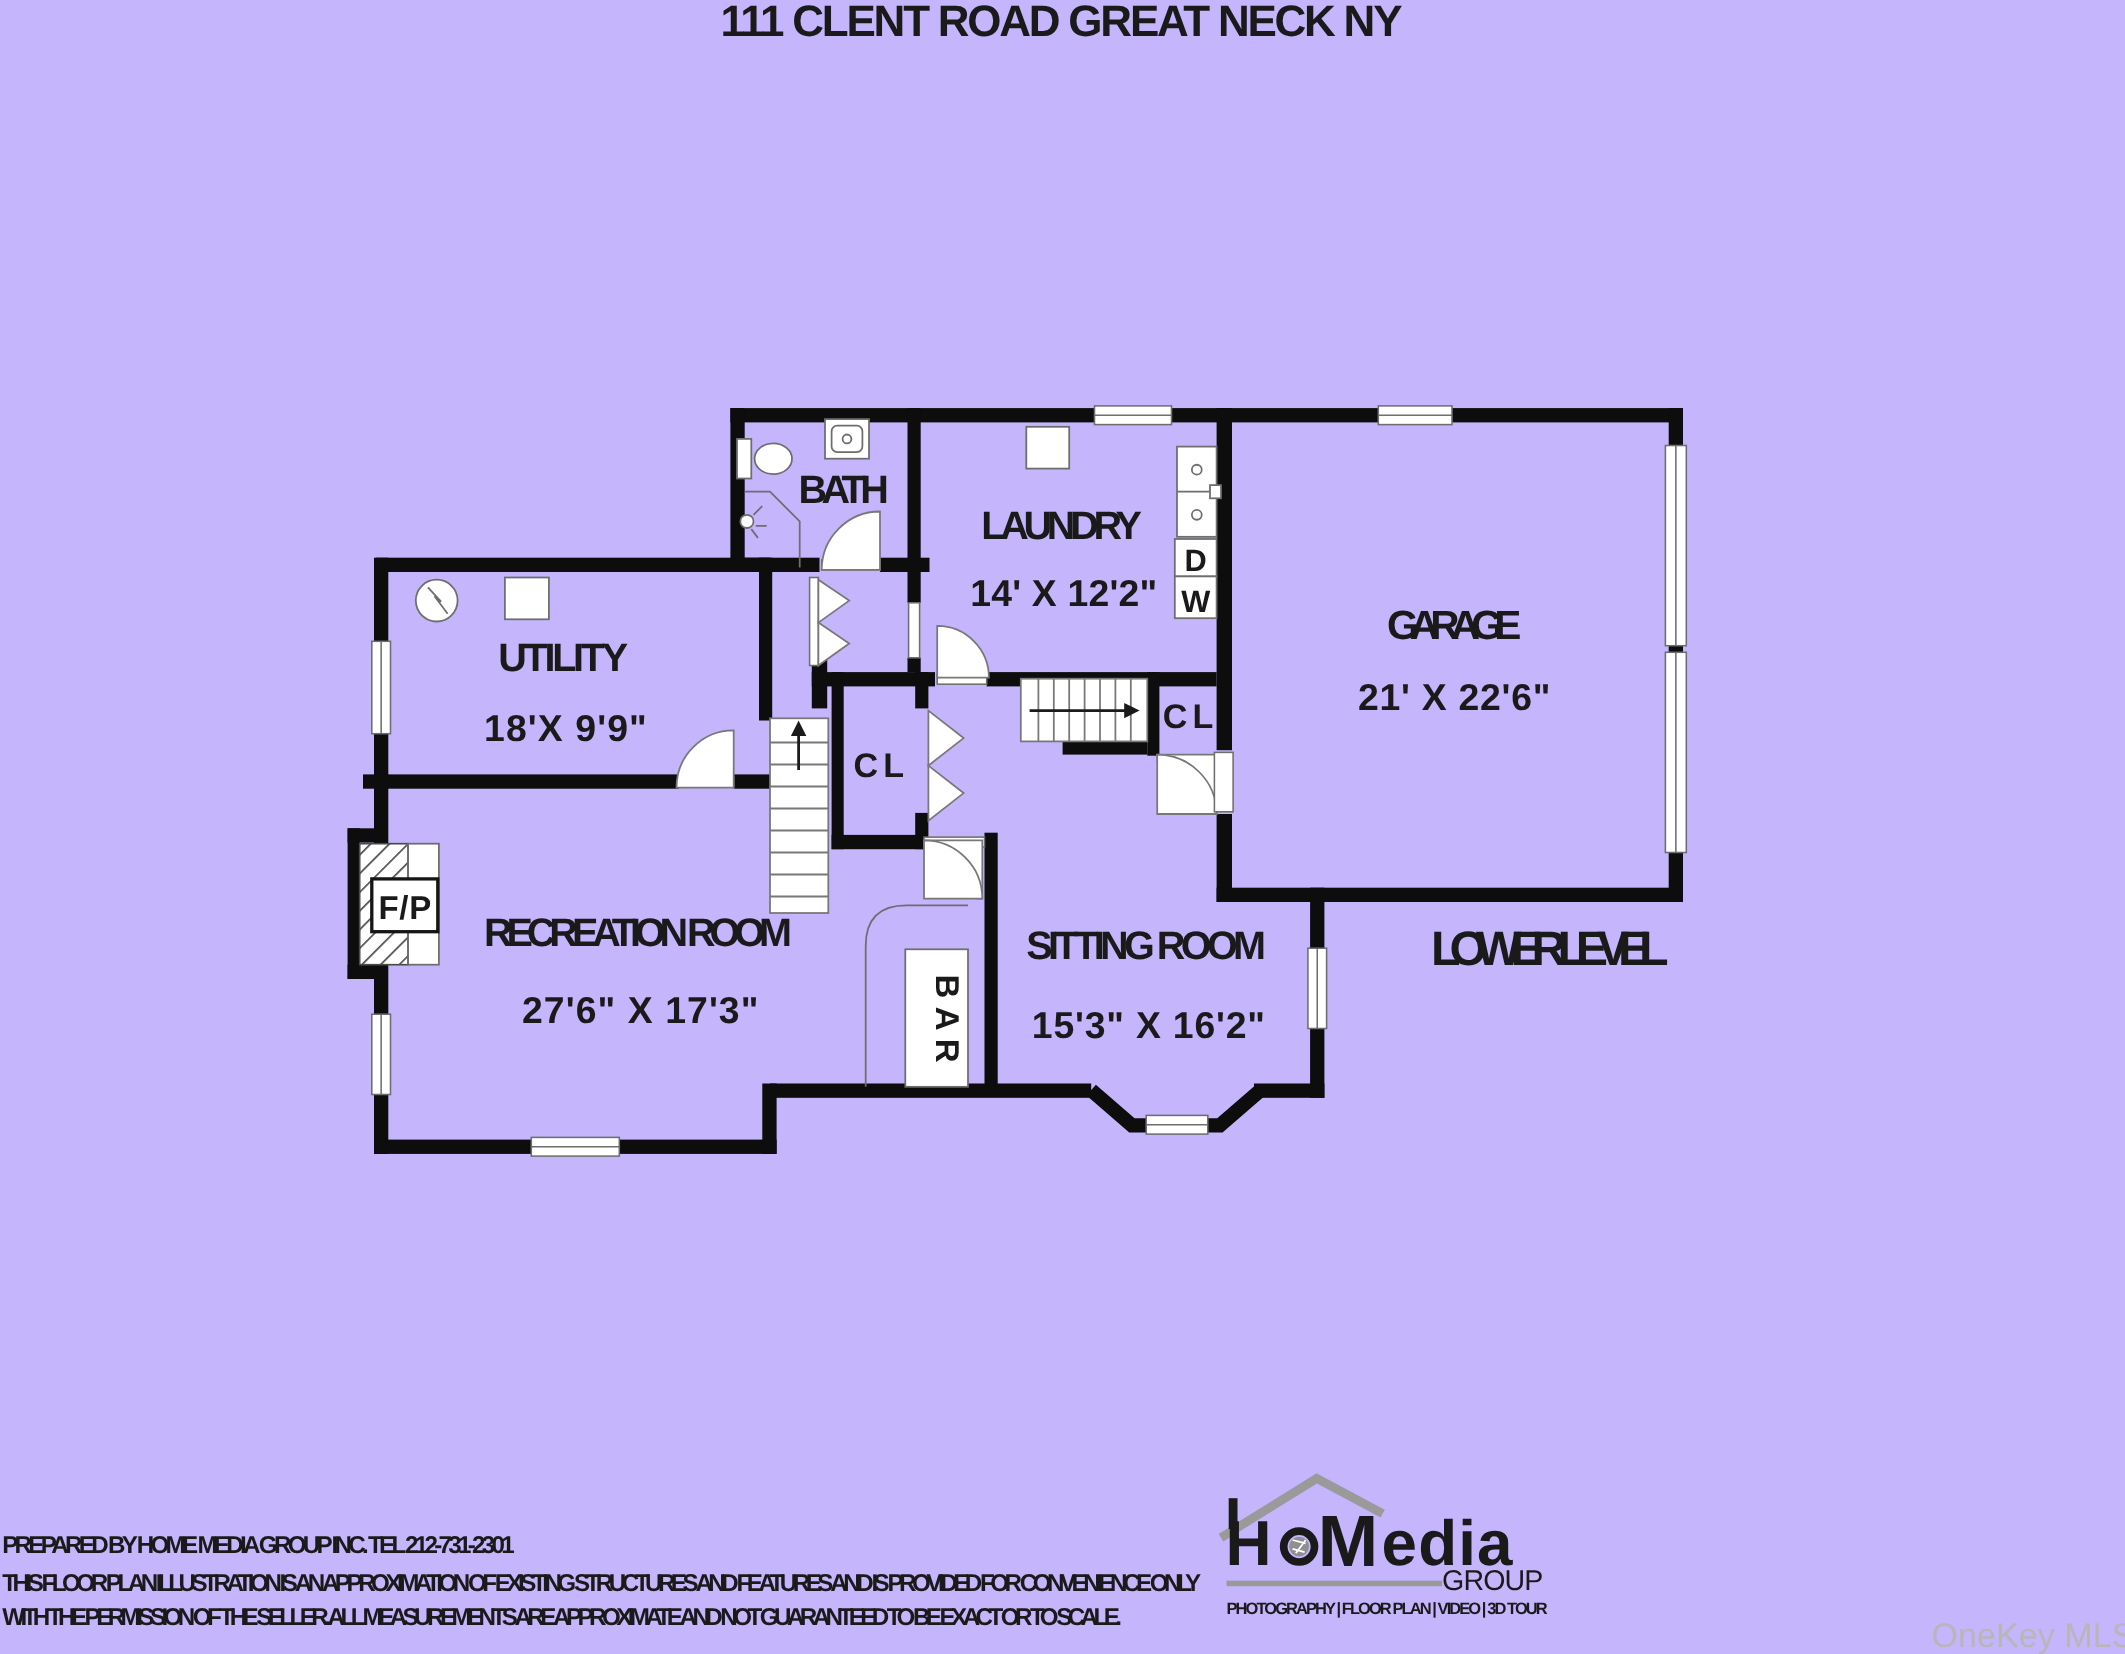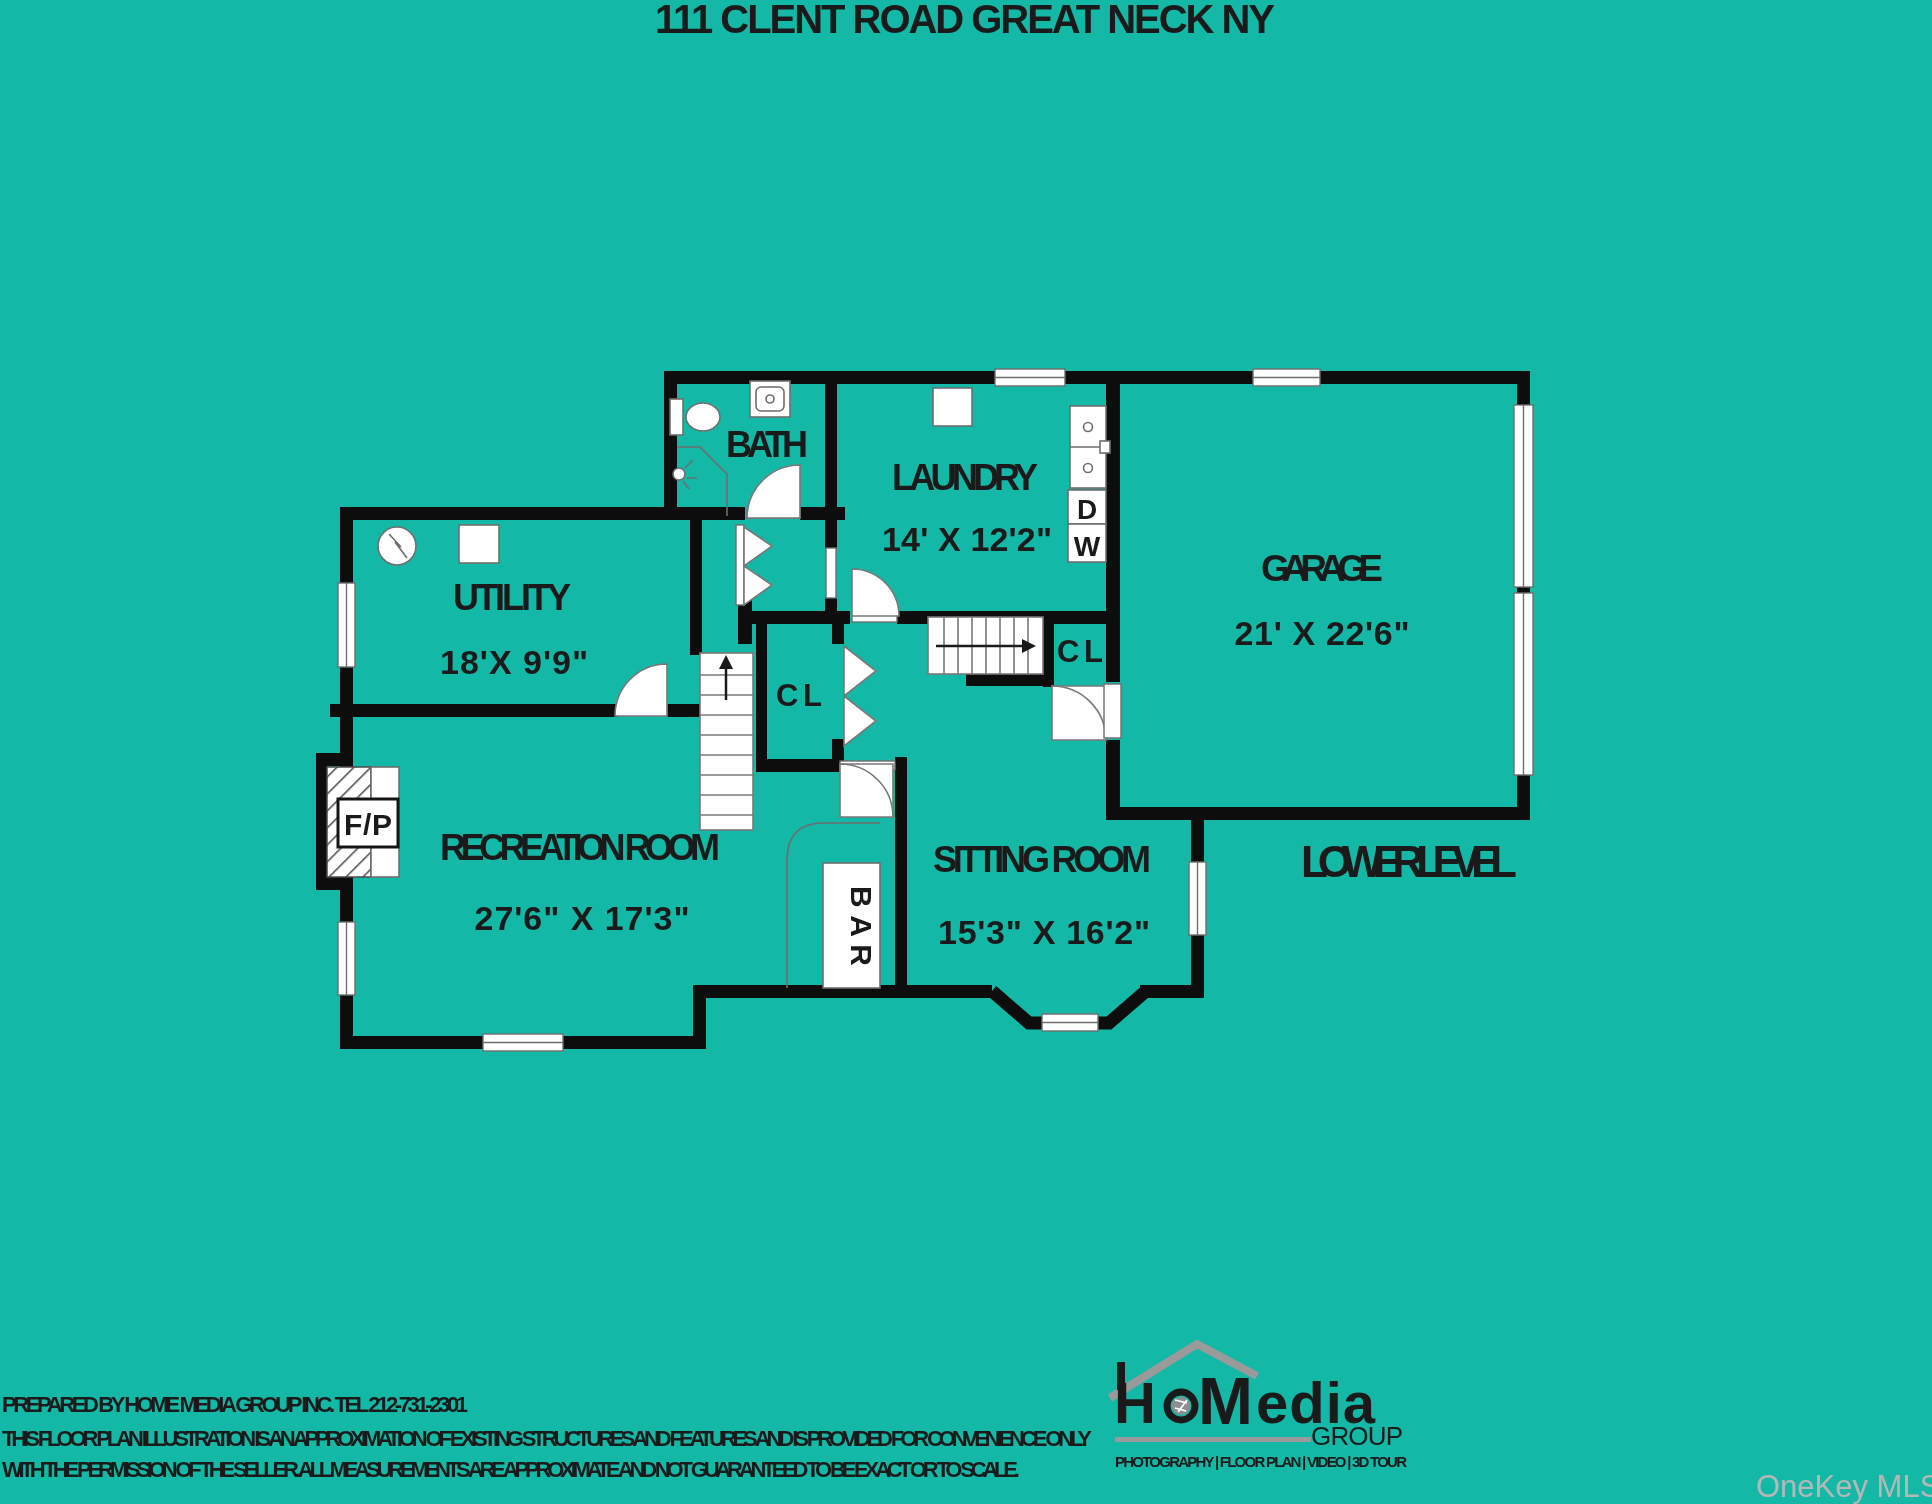--- a/index.html
+++ b/index.html
@@ -1,16 +1,16 @@
 <!DOCTYPE html>
 <html><head>
 <meta charset="utf-8">
 <style>
   html,body{margin:0;padding:0;background:#ffffff;}
-  .page{position:relative;width:1932px;height:1504px;background:#14b8a6;overflow:hidden;}
+  .page{position:relative;width:1932px;height:1504px;background:#c4b5fd;overflow:hidden;}
   svg{display:block;}
   text{font-family:"Liberation Sans", sans-serif;fill:#1a1a1a;}
   .lbl{font-weight:bold;}
   .wall{fill:#0d0d0d;}
   .thin{stroke:#6e6e6e;stroke-width:1.6;fill:#ffffff;}
   .thinline{stroke:#6e6e6e;stroke-width:1.6;fill:none;}
   .door{fill:#ffffff;stroke:#787878;stroke-width:1.6;}
   .sill{fill:#ffffff;stroke:#6e6e6e;stroke-width:1.4;}
   .watermark{fill:#b7b7b7;font-weight:normal;}
 </style>

